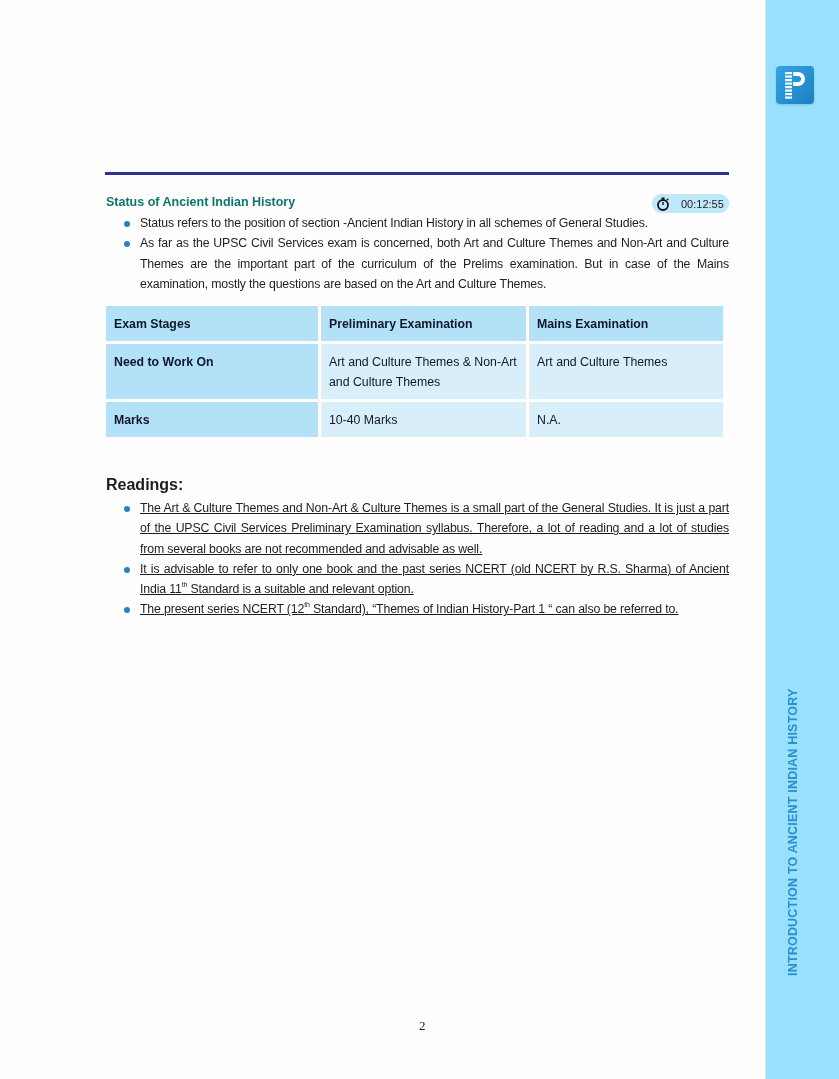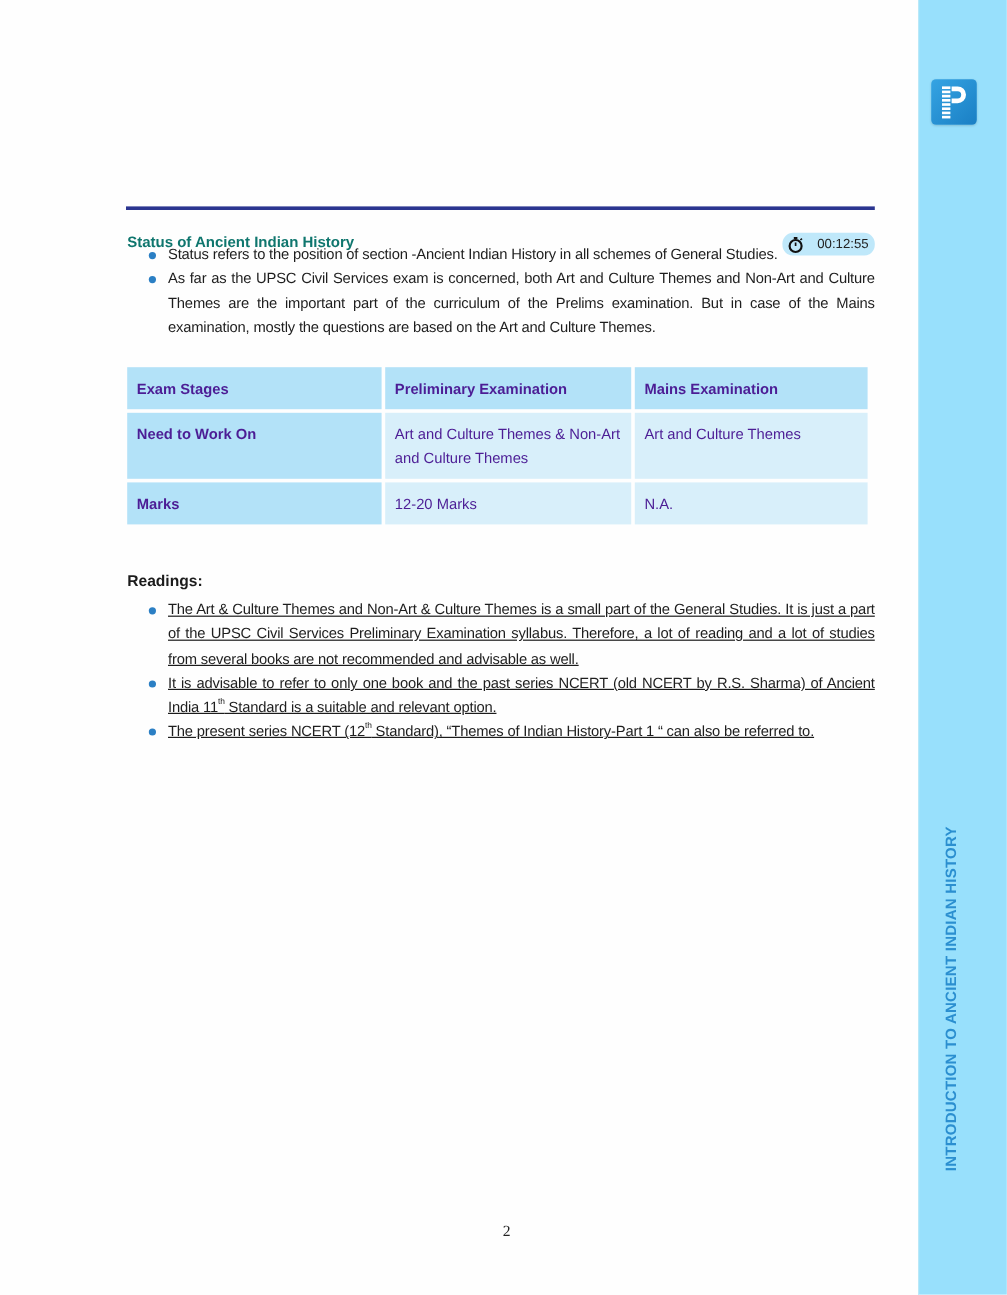--- a/index.html
+++ b/index.html
@@ -46,33 +46,33 @@
   .timer-text { margin-left: 11px; font-size: 11px; color: #222; text-align: center; }
   ul.bullets { list-style: none; margin: 0; padding: 0; position: absolute; left: 122px; width: 607px; }
   ul.bullets li {
     position: relative; padding-left: 18px; font-size: 12.3px; line-height: 20.3px;
     text-align: justify; letter-spacing: -0.15px; color: #1e1e1e;
   }
   ul.bullets li::before {
     content: ""; position: absolute; left: 2px; top: 8px; width: 6px; height: 6px;
     border-radius: 50%; background: #2b7fc4;
   }
-  .bul1 { top: 202px; }
+  .bul1 { top: 213px; }
   table.exam {
     position: absolute; left: 106px; top: 306px; width: 623px;
     border-collapse: separate; border-spacing: 3px 3px; margin: -3px;
   }
   table.exam td {
     font-size: 12.3px; vertical-align: top; padding: 8px 8px 7px 8px;
-    line-height: 20px; color: #4c1d95;
+    line-height: 20px; color: #0f172a;
   }
   table.exam td.h { background: #b3e2f8; font-weight: bold; }
   table.exam td.c { background: #d8effa; }
   table.exam tr.head td { background: #b3e2f8; font-weight: bold; height: 18px; }
-  .readings-label { position: absolute; left: 106px; top: 476px; font-size: 13px; font-weight: bold; }
+  .readings-label { position: absolute; left: 106px; top: 476px; font-size: 16px; font-weight: bold; }
   .bul2 { top: 498px; text-decoration: underline; }
   sup { font-size: 7px; vertical-align: 6px; line-height: 0; }
   .page-num {
     position: absolute; left: 419px; top: 1018px; font-size: 13px;
     font-family: "Liberation Serif", serif; color: #222;
   }
 </style>
 </head>
 <body>
 
@@ -121,21 +121,21 @@
     <td style="width:189px">Preliminary Examination</td>
     <td>Mains Examination</td>
   </tr>
   <tr>
     <td class="h" style="height:33px">Need to Work On</td>
     <td class="c">Art and Culture Themes &amp; Non-Art and Culture Themes</td>
     <td class="c">Art and Culture Themes</td>
   </tr>
   <tr>
     <td class="h">Marks</td>
-    <td class="c">12-20 Marks</td>
+    <td class="c">10-40 Marks</td>
     <td class="c">N.A.</td>
   </tr>
 </tbody>
   </table>
 
 <div class="readings-label">Readings:</div>
 <ul class="bullets bul2">
   <li>The Art &amp; Culture Themes and Non-Art &amp; Culture Themes is a small part of the General Studies. It is just a part of the UPSC Civil Services Preliminary Examination syllabus. Therefore, a lot of reading and a lot of studies from several books are not recommended and advisable as well.</li>
   <li><span>It is advisable to refer to only one book and the past series NCERT (old NCERT by R.S. Sharma) of Ancient India 11</span><sup>th</sup><span> Standard is a suitable and relevant option.</span></li>
   <li><span>The present series NCERT (12</span><sup>th</sup><span> Standard), “Themes of Indian History-Part 1 “ can also be referred to.</span></li>

